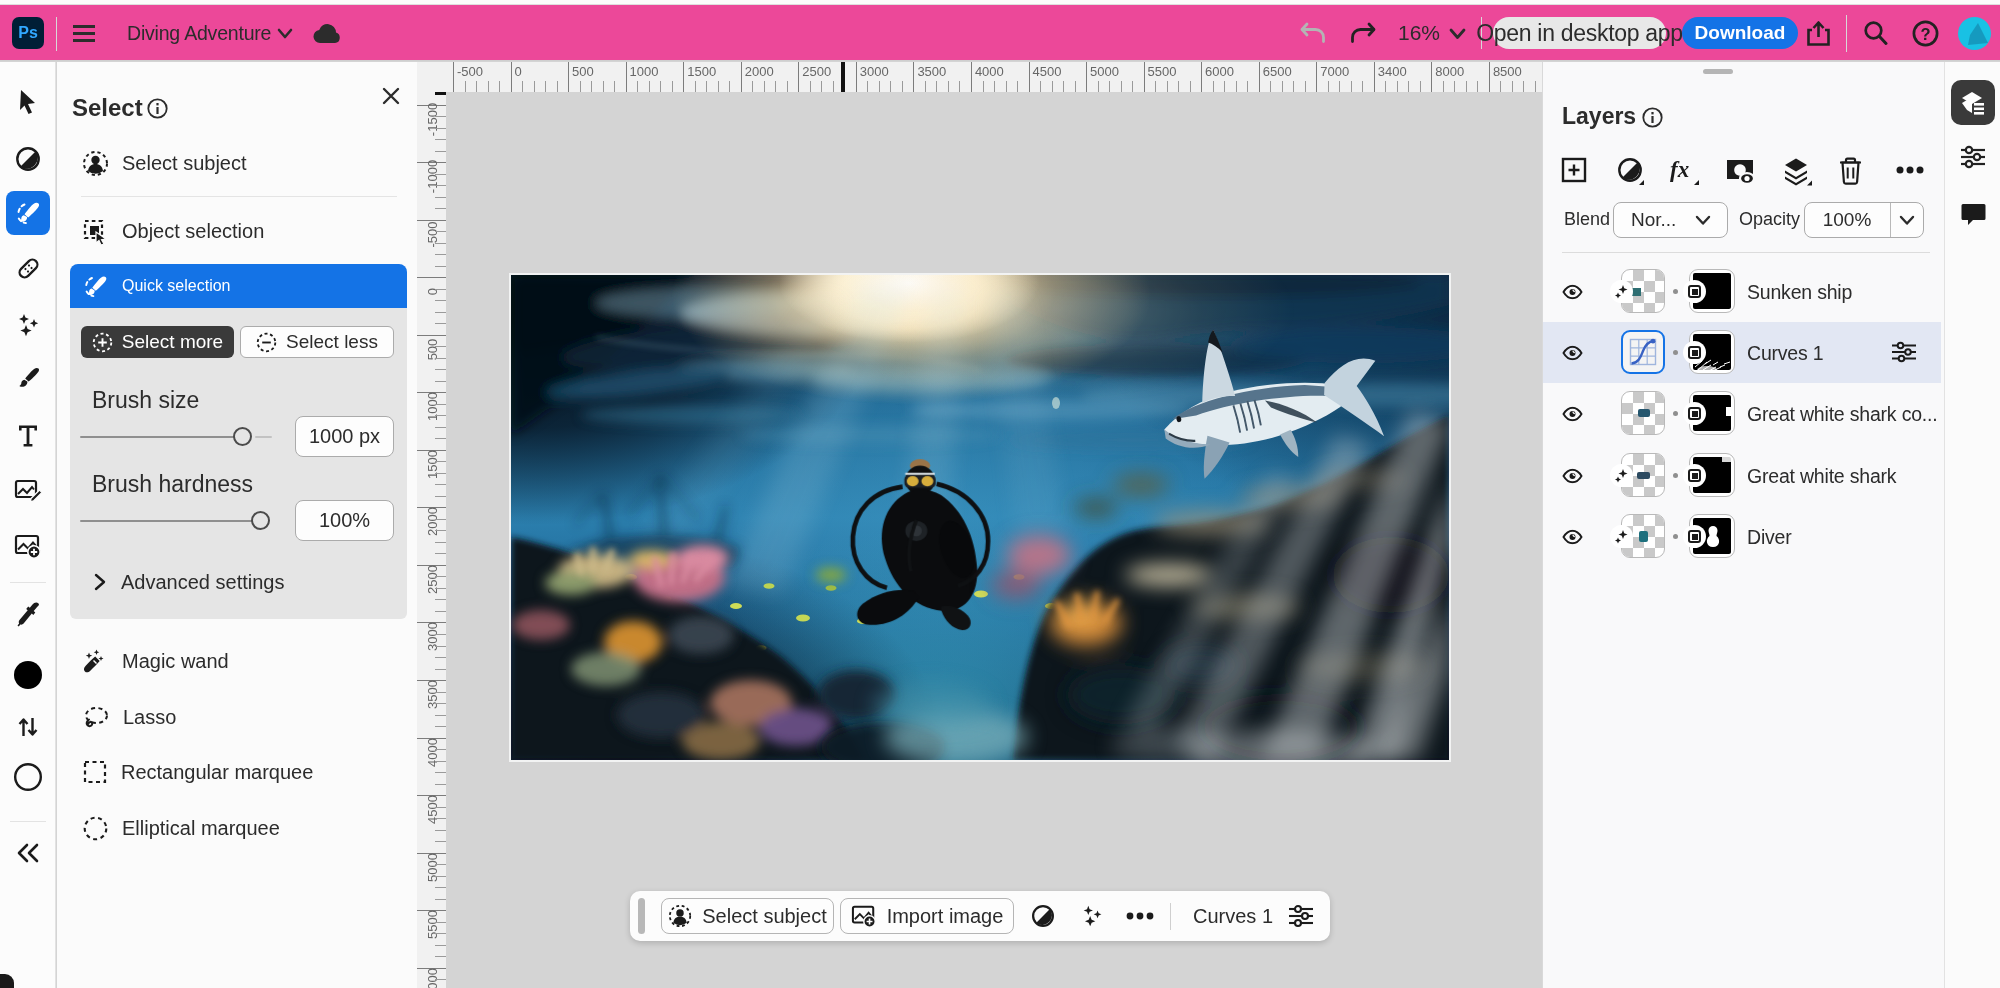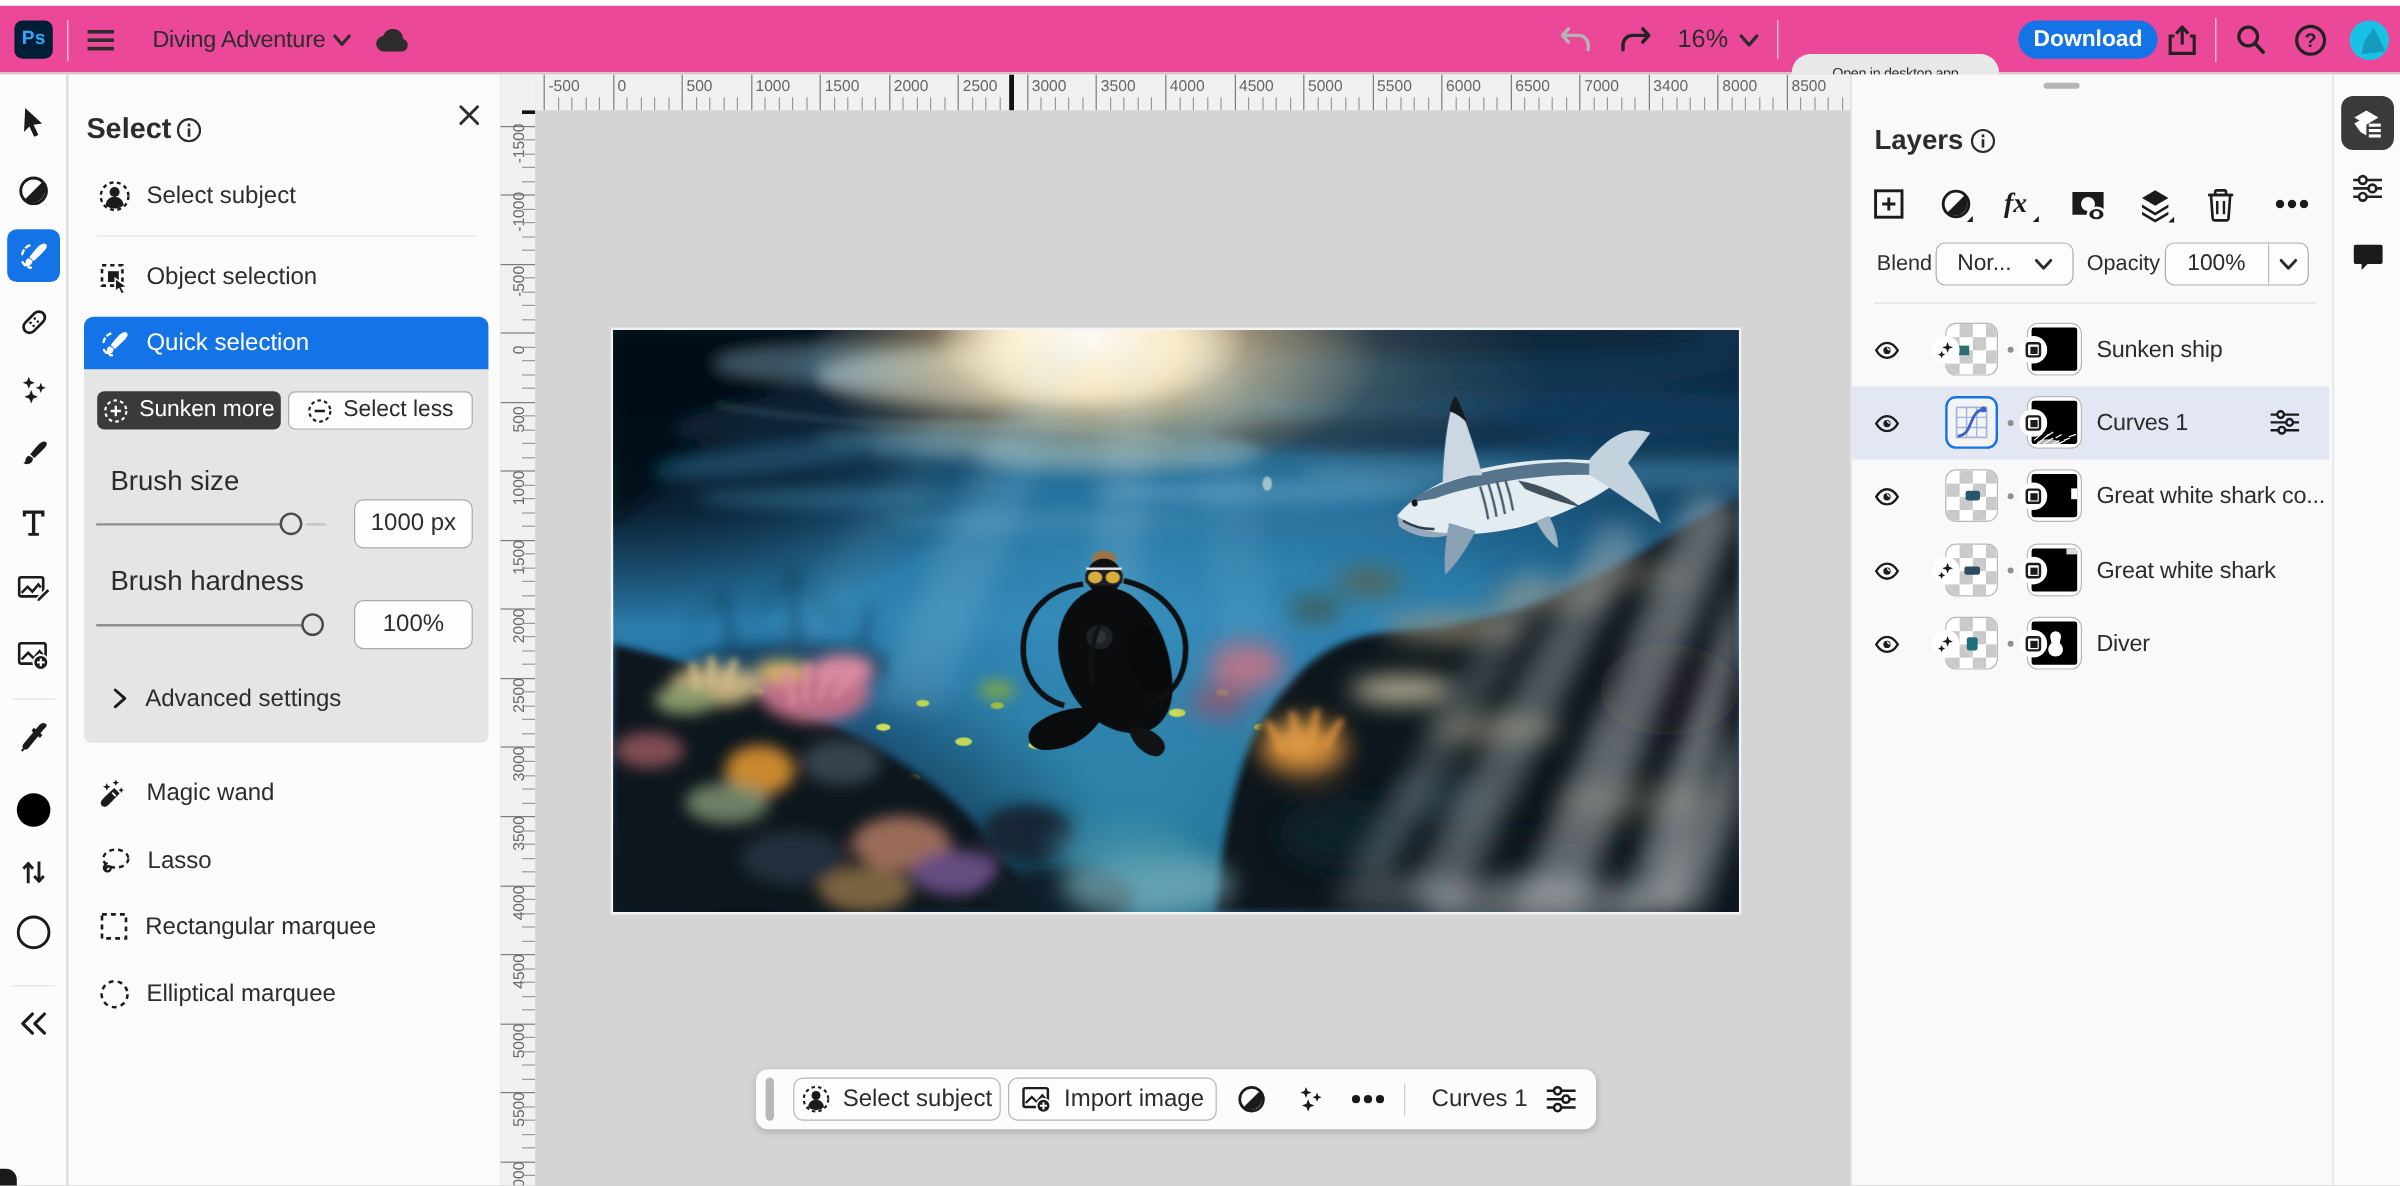--- a/index.html
+++ b/index.html
@@ -22,21 +22,21 @@
 .tool { position:absolute; left:6px; width:44px; height:44px; display:flex; align-items:center; justify-content:center; }
 .tool.active { background:#1473e6; border-radius:8px; }
 .rail-sep { position:absolute; left:10px; width:36px; height:1px; background:#e3e3e3; }
 #cornerbtn { position:absolute; left:-14px; top:912px; width:28px; height:28px; background:#1a1a1a; border-radius:9px; }
 
 
 #selpanel { position:absolute; left:57px; top:62px; width:360px; height:926px; background:#fbfbfb; }
 #selpanel .title { position:absolute; left:15px; top:32px; font-size:24px; font-weight:bold; color:#2c2c2c; }
 .row-item { position:absolute; left:14px; font-size:20px; color:#2c2c2c; display:flex; align-items:center; }
 .row-item svg { margin-right:13px; }
-#quickrow { position:absolute; left:13px; top:202px; width:337px; height:44px; background:#1473e6; border-radius:8px 8px 0 0; color:#fff; display:flex; align-items:center; font-size:20px; }
+#quickrow { position:absolute; left:13px; top:202px; width:337px; height:44px; background:#1473e6; border-radius:8px 8px 0 0; color:#fff; display:flex; align-items:center; font-size:16px; }
 #subpanel { position:absolute; left:13px; top:246px; width:337px; height:311px; background:#e5e5e5; border-radius:0 0 6px 6px; }
 .btn-dark { position:absolute; left:11px; top:18px; width:153px; height:32px; background:#3a3a3a; border-radius:6px; color:#fff; font-size:19px; display:flex; align-items:center; justify-content:center; }
 .btn-light { position:absolute; left:170px; top:18px; width:154px; height:32px; background:#fdfdfd; border:1px solid #ababab; border-radius:6px; color:#2c2c2c; font-size:19px; display:flex; align-items:center; justify-content:center; }
 .sublabel { position:absolute; left:22px; font-size:23px; color:#2c2c2c; }
 .slider-track { position:absolute; left:10px; width:192px; height:2px; background:#9b9b9b; border-radius:1px; }
 .slider-knob { position:absolute; width:19px; height:19px; background:#e5e5e5; border:2.5px solid #4b4b4b; border-radius:50%; }
 .valbox { position:absolute; left:225px; width:99px; height:41px; background:#fdfdfd; border:1px solid #ababab; border-radius:8px; font-size:20px; color:#2c2c2c; display:flex; align-items:center; justify-content:center; }
 #xclose { position:absolute; left:324px; top:24px; width:20px; height:20px; }
 
 
@@ -116,21 +116,21 @@
       </svg>
     <svg class="abs" style="left:1350px; top:21px;" width="26" height="24" viewBox="0 0 26 24">
         <path d="M19 3 L24 8.5 L19 14" fill="none" stroke="#222" stroke-width="2.8" stroke-linejoin="round" stroke-linecap="round"></path>
         <path d="M23.5 8.5 h-13 a8 8 0 0 0 -8 8 v4" fill="none" stroke="#222" stroke-width="2.8" stroke-linecap="round"></path>
       </svg>
     <div class="abs" style="left:1398px; top:21px; font-size:21px; color:#2c2c2c;">16%</div>
     <svg class="abs" style="left:1449px; top:28px;" width="17" height="12" viewBox="0 0 17 12">
         <path d="M2 2 L8.5 9.5 L15 2" fill="none" stroke="#2c2c2c" stroke-width="2.8" stroke-linecap="round" stroke-linejoin="round"></path>
       </svg>
     <div class="vsep" style="left:1481px; top:17px; height:32px;"></div>
-    <div class="abs" style="left:1493px; top:17px; width:173px; height:32px; background:#e8e8e8; border-radius:16px; display:flex; align-items:center; justify-content:center; font-size:12px; color:#2c2c2c; white-space:nowrap; letter-spacing:-0.3px;margin-top:28px;">Open in desktop app</div>
+    <div class="abs" style="left:1493px; top:17px; width:173px; height:32px; background:#e8e8e8; border-radius:16px; display:flex; align-items:center; justify-content:center; font-size:23px; color:#2c2c2c; white-space:nowrap; letter-spacing:-0.3px;">Open in desktop app</div>
     <div class="abs" style="left:1682px; top:17px; width:116px; height:32px; background:#1473e6; border-radius:16px; display:flex; align-items:center; justify-content:center; font-size:19px; font-weight:bold; color:#fff; white-space:nowrap;">Download</div>
     <svg class="abs" style="left:1806px; top:20px;" width="25" height="27" viewBox="0 0 25 27">
         <path d="M6 10 H2.5 V24.5 H22.5 V10 H19" fill="none" stroke="#222" stroke-width="2.6"></path>
         <path d="M12.5 17 V3 M7.5 8 L12.5 2.5 L17.5 8" fill="none" stroke="#222" stroke-width="2.6" stroke-linejoin="round"></path>
       </svg>
     <div class="vsep" style="left:1846px; top:15px; height:37px;"></div>
     <svg class="abs" style="left:1863px; top:20px;" width="25" height="26" viewBox="0 0 25 26">
         <circle cx="10.5" cy="10.5" r="7.8" fill="none" stroke="#222" stroke-width="2.7"></circle>
         <path d="M16.5 16.5 L23 23.5" stroke="#222" stroke-width="3" stroke-linecap="round"></path>
       </svg>
@@ -280,21 +280,21 @@
           <path d="M9.5 15.6 c-1.5 0.3 -2.5 1.9 -2.4 3.5 c0 1 -0.7 1.8 -1.5 2.2 c1.5 1 4.1 0.9 5.7 -0.4 c1.1 -1 1.5 -2.3 1.3 -3.5 z" fill="#fff"></path>
         </svg>
       <span>Quick selection</span>
     </div>
     <div id="subpanel">
       <div class="btn-dark">
         <svg style="margin-right:9px;" width="21" height="21" viewBox="0 0 21 21">
             <circle cx="10.5" cy="10.5" r="8.8" fill="none" stroke="#fff" stroke-width="1.8" stroke-dasharray="3 2.6"></circle>
             <path d="M10.5 6.2 v8.6 M6.2 10.5 h8.6" stroke="#fff" stroke-width="1.9"></path>
           </svg>
-        <span>Sunken more</span>
+        <span>Select more</span>
       </div>
       <div class="btn-light">
         <svg style="margin-right:9px;" width="21" height="21" viewBox="0 0 21 21">
             <circle cx="10.5" cy="10.5" r="8.8" fill="none" stroke="#1b1b1b" stroke-width="1.8" stroke-dasharray="3 2.6"></circle>
             <path d="M6.2 10.5 h8.6" stroke="#1b1b1b" stroke-width="1.9"></path>
           </svg>
         <span>Select less</span>
       </div>
       <div class="sublabel" style="top:79px;">Brush size</div>
       <div class="slider-track" style="top:128px; width:165px; background:#8f8f8f;"></div>

